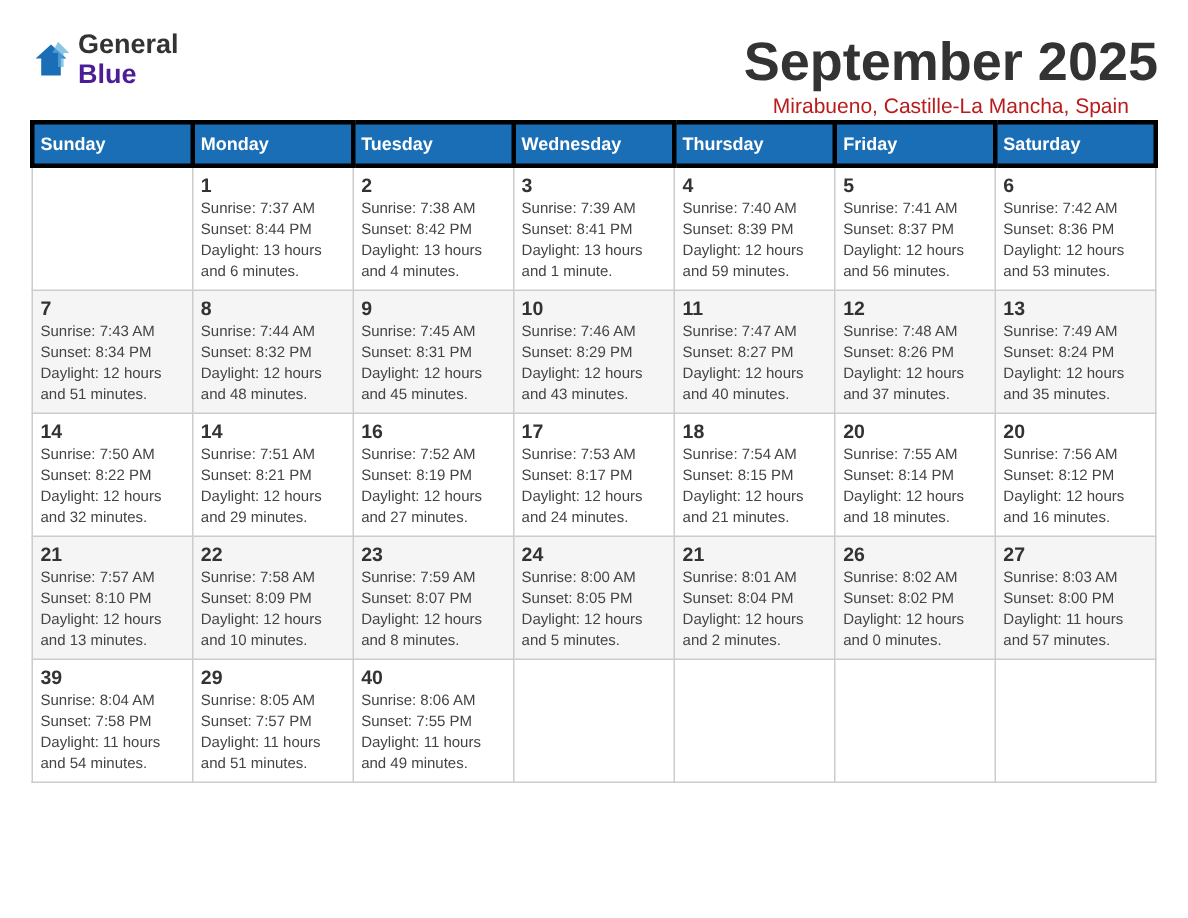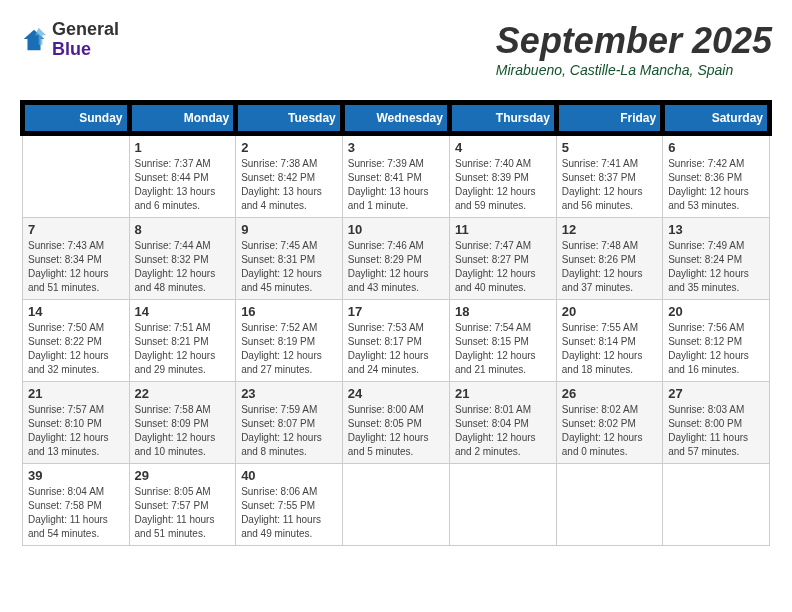--- a/index.html
+++ b/index.html
@@ -7,66 +7,65 @@
       font-family: Arial, sans-serif;
       background: #fff;
       width: 792px;
       min-height: 612px;
       padding: 20px;
     }
     .header {
       display: flex;
       justify-content: space-between;
       align-items: flex-start;
-      margin-bottom: 22px;
+      margin-bottom: 2px;
     }
     .logo {
       display: flex;
       align-items: center;
       gap: 4px;
     }
     .logo-text {
       font-size: 18px;
       font-weight: bold;
       line-height: 1.1;
     }
     .logo-general { color: #333; }
     .logo-blue { color: #4c1d95; }
     .logo-icon {
       width: 28px;
       height: 28px;
     }
     .title-block {
-      text-align: left;
-      font-style: italic;
+      text-align: center;
     }
     .month-title {
       font-size: 36px;
       font-weight: bold;
       color: #333;
     }
     .location {
       font-size: 14px;
-      color: #14532d;
+      color: #b91c1c;
     }
     table {
       width: 100%;
       border-collapse: collapse;
       font-size: 11px;
     }
     thead tr {
       background-color: #1a6eb5;
       color: #fff;
     }
     thead th {
       padding: 6px 4px;
-      text-align: right;
+      text-align: left;
       font-size: 12px;
       font-weight: bold;
-      border: 5px solid #000000;
+      border: 3px solid #000000;
     }
     tbody tr {
       vertical-align: top;
     }
     tbody td {
       border: 1px solid #ccc;
       padding: 4px 5px;
       height: 80px;
       width: 108px;
     }

